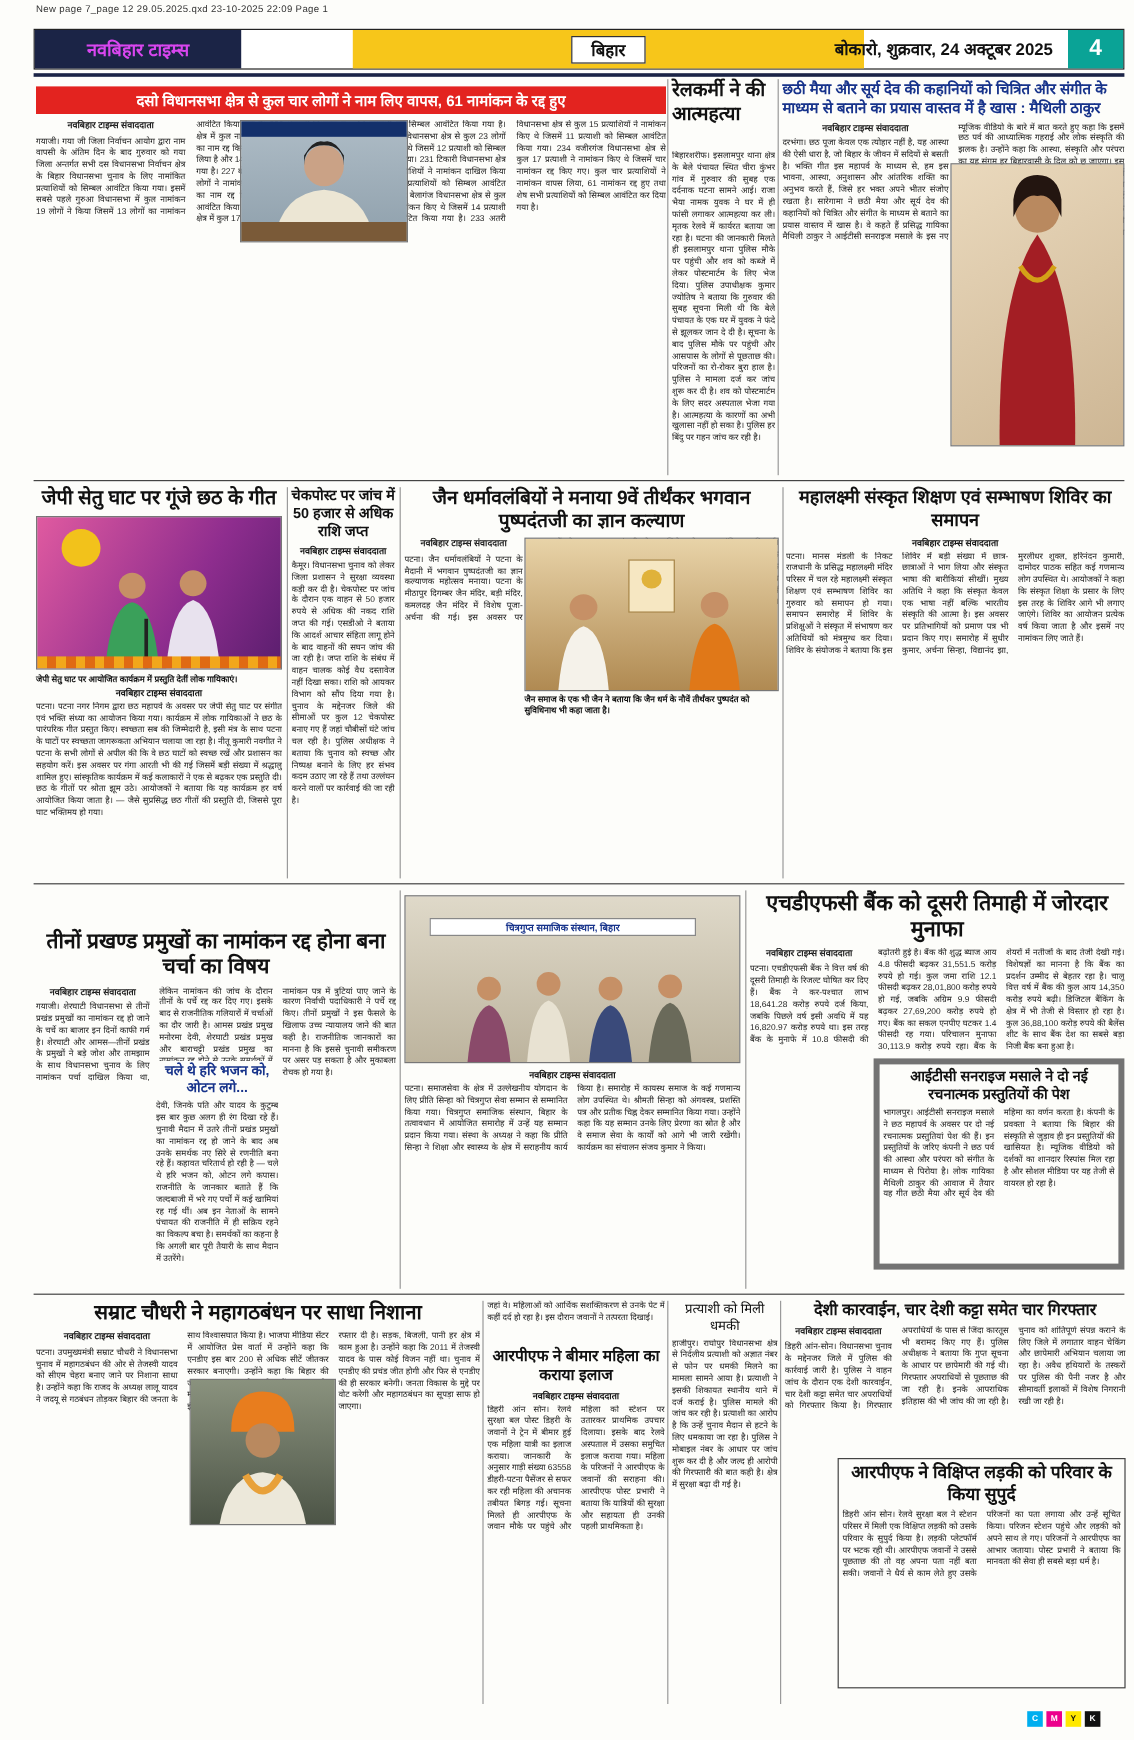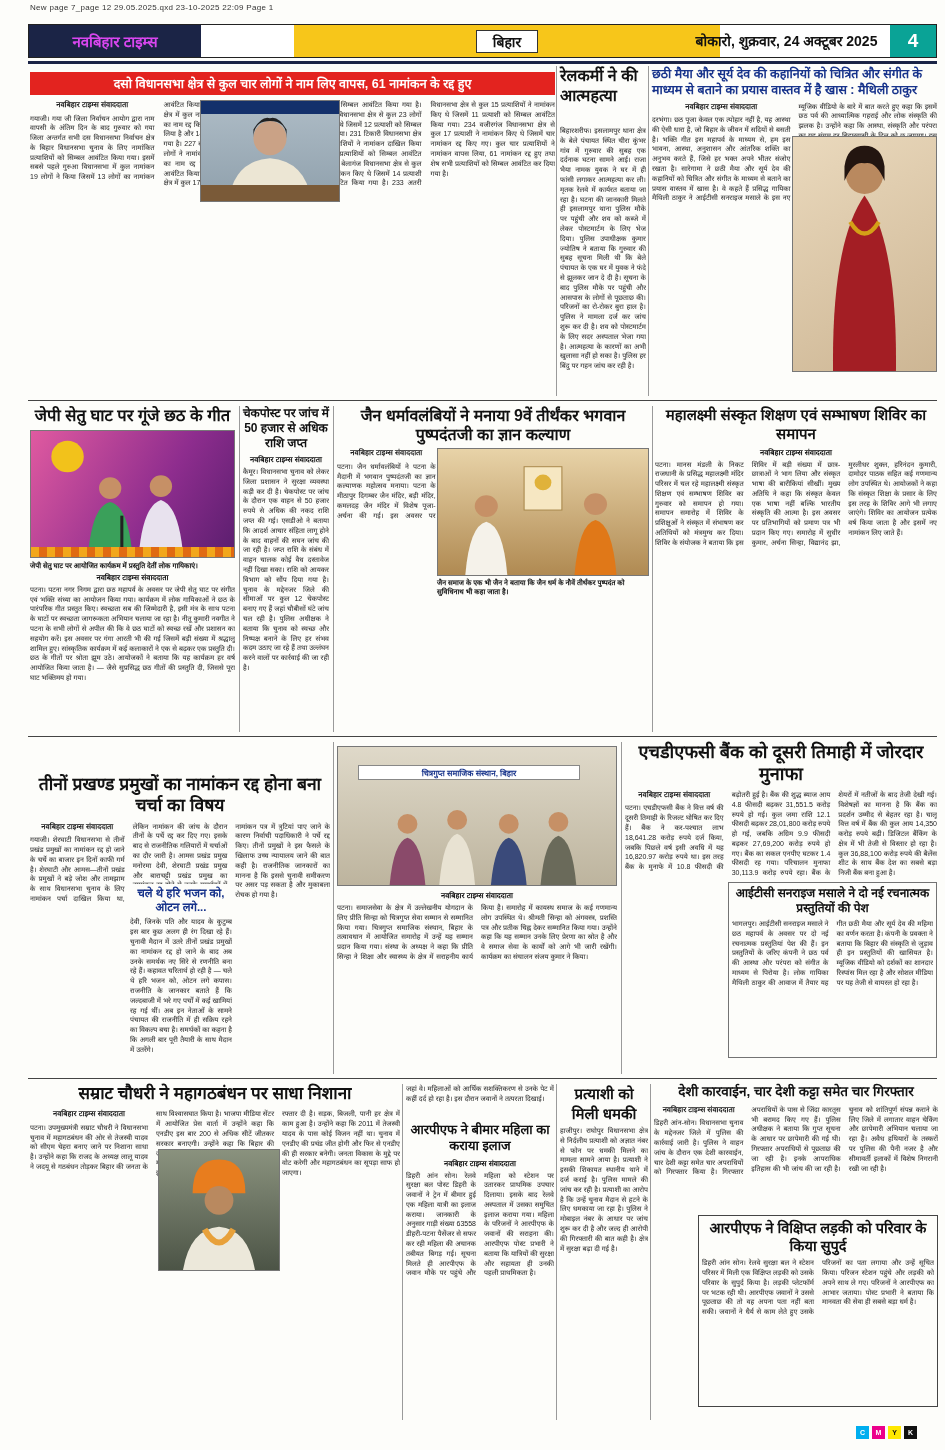--- a/index.html
+++ b/index.html
@@ -96,36 +96,36 @@
                background:linear-gradient(#dfd9c9,#bdb49e); overflow:hidden; }
   .ph-preeti svg { position:absolute; inset:0; width:100%; height:100%; }
   .preeti-banner { position:absolute; top:18px; left:20px; right:36px; height:15px; background:#fff;
                border:1px solid #888; display:flex; align-items:center; justify-content:center;
                font-size:8px; font-weight:bold; color:#17338b; }
 
   
   .sec-hdfc { left:625px; top:742px; width:312px; height:332px; }
   .hdfc-wrap { position:relative; margin-top:4px; height:268px; }
   .itc-box { position:absolute; left:103px; top:92px; width:209px; height:176px; background:#fdfdfa;
-             border:1px solid #737373; padding:3px; }
+             border:5px solid #737373; padding:3px; }
   .itc-head { font-size:12px; font-weight:bold; text-align:center; line-height:1.25; margin-bottom:3px; }
 
   
   .sec-samrat { left:30px; top:1084px; width:370px; height:336px; }
   .samrat-head { font-size:17px; font-weight:bold; text-align:center; line-height:1.2; }
   .samrat-wrap { position:relative; margin-top:5px; height:300px; }
   .ph-samrat { left:128px; top:40px; width:122px; height:122px; background:linear-gradient(#8a927e,#4c5446); }
 
   
   .sec-rpf { left:406px; top:1084px; width:148px; height:336px; }
   .rpf-head { font-size:13px; font-weight:bold; text-align:center; line-height:1.25; margin:4px 0 3px; }
 
   
   .sec-dhamki { left:560px; top:1084px; width:88px; height:336px; }
-  .dh-head { font-size:15px; font-weight:bold; text-align:center; line-height:1.3; margin-bottom:3px; }
+  .dh-head { font-size:11px; font-weight:normal; text-align:center; line-height:1.3; margin-bottom:3px; }
 
   
   .sec-deshi { left:654px; top:1084px; width:284px; height:336px; }
   .deshi-head { font-size:13.5px; font-weight:bold; text-align:center; line-height:1.25; }
   .deshi-wrap { position:relative; margin-top:4px; height:302px; }
   .ladki-box { position:absolute; left:44px; top:110px; width:240px; height:192px; background:#fdfdfa;
                border:1px solid #444; padding:3px; }
   .ladki-head { font-size:14.5px; font-weight:bold; text-align:center; line-height:1.25; margin-bottom:3px; }
 
   

